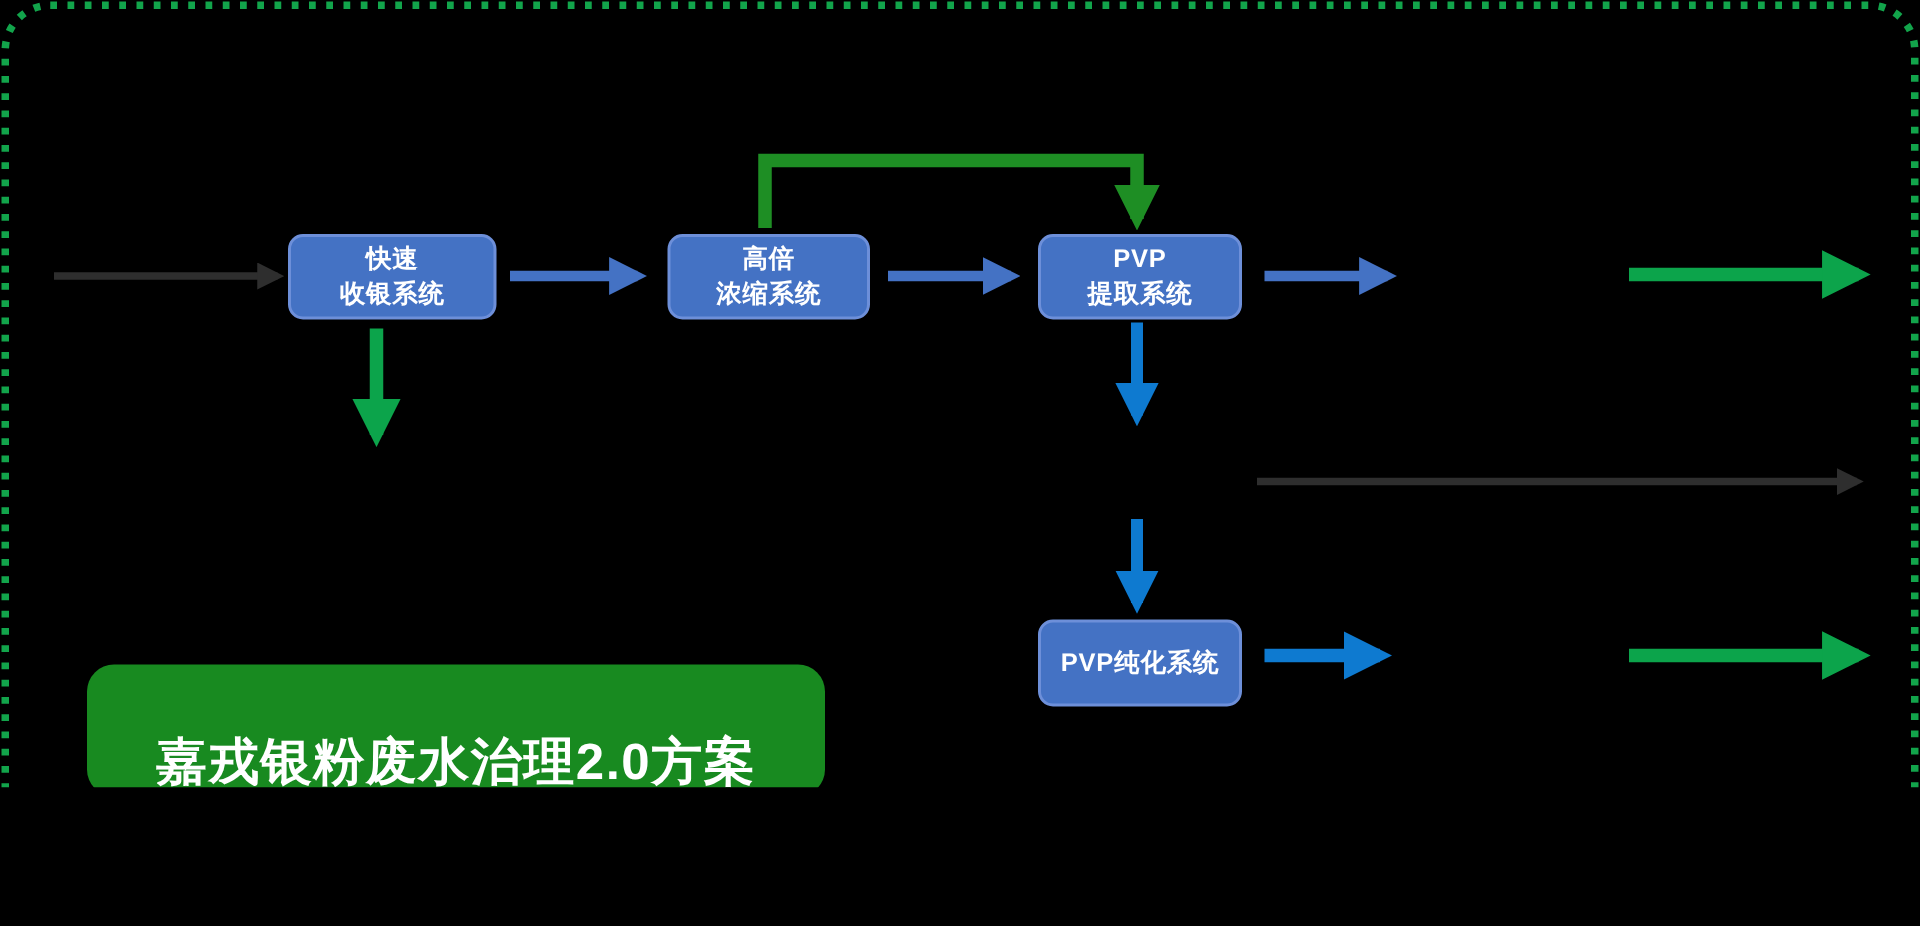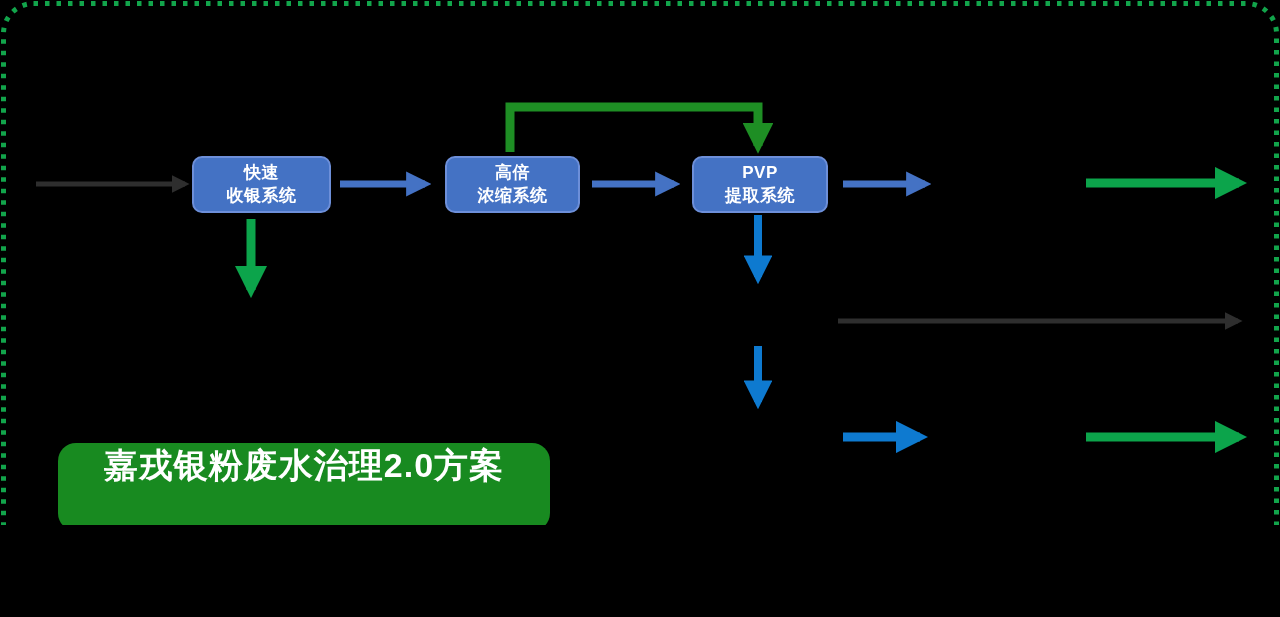--- a/index.html
+++ b/index.html
@@ -12,21 +12,21 @@
     position:absolute;display:flex;align-items:center;justify-content:center;
     background:#4472C4;border:2px solid #6D8FD9;border-radius:10px;
     box-sizing:border-box;
   }
   .node-label{
     color:#fff;font-weight:bold;font-size:17px;line-height:1.32;
     text-align:center;white-space:pre-line;letter-spacing:.5px;
   }
   .title-box{
     position:absolute;left:58px;top:443px;width:492px;height:88px;
-    background:#188A20;border-radius:18px;display:flex;align-items:flex-start;
+    background:#188A20;border-radius:18px;display:flex;align-items:flex-end;
     justify-content:center;
   }
   .title-label{
     color:#fff;font-weight:bold;font-size:34px;letter-spacing:1px;
     white-space:nowrap;
   }
 </style>
 </head>
 <body>
 
@@ -88,19 +88,22 @@
 浓缩系统</span>
   </div>
 
   <div class="node" style="left:692px;top:156px;width:136px;height:57px">
     <span class="node-label">PVP
 提取系统</span>
   </div>
 
 
 
+  <div class="node" style="left:692px;top:413px;width:136px;height:58px">
+    <span class="node-label">PVP纯化系统</span>
+  </div>
 
 
   <div class="title-box">
     <span class="title-label">嘉戎银粉废水治理2.0方案</span>
   </div>
 
 </div>
 
 </body></html>

